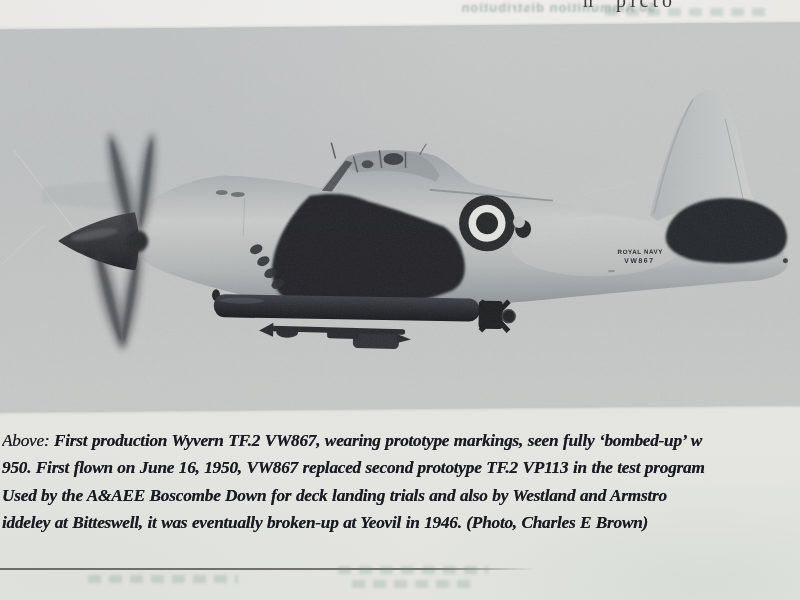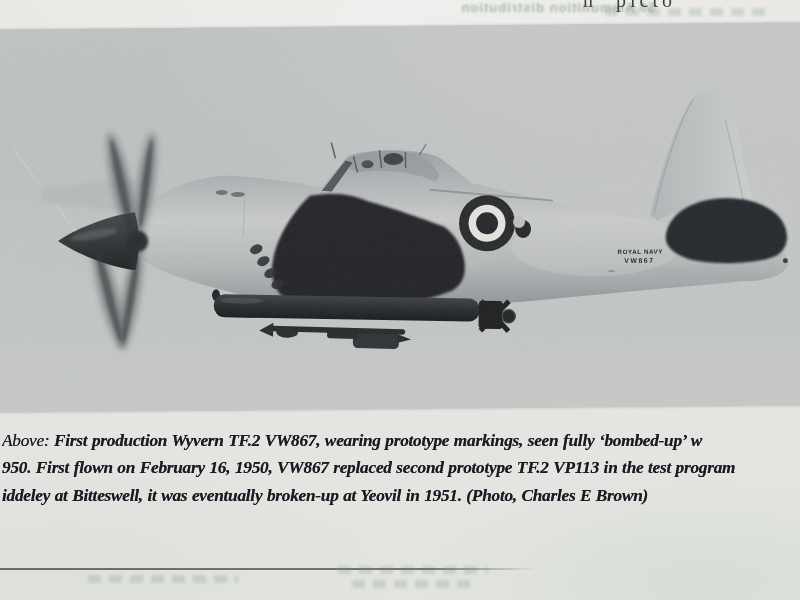--- a/index.html
+++ b/index.html
@@ -255,21 +255,22 @@
     <rect x="356" y="304" width="46" height="17" rx="5" opacity="0.95"></rect>
     <path d="M400,306 L414,311 L400,315 Z"></path>
   </g>
 
   <rect x="0" y="0" width="806" height="383" filter="url(#grain)" opacity="0.22"></rect>
 </svg>
 </div>
 
 <div class="caption">
   <div class="cap-line"><span class="lead">Above:</span><span class="body"> First production Wyvern TF.2 VW867, wearing prototype markings, seen fully ‘bombed-up’ w</span></div>
-  <div class="cap-line"><span class="lead"></span><span class="body">950.  First flown on February 16, 1950, VW867 replaced second prototype TF.2 VP113 in the test program</span></div>
-  <div class="cap-line"><span class="lead"></span><span class="body">iddeley at Bitteswell, it was eventually broken-up at Yeovil in 1951.  (Photo, Charles E Brown)</span></div>
+  <div class="cap-line"><span class="lead"></span><span class="body">950.  First flown on June 16, 1950, VW867 replaced second prototype TF.2 VP113 in the test program</span></div>
+  <div class="cap-line"><span class="lead"></span><span class="body">Used by the A&amp;AEE Boscombe Down for deck landing trials and also by Westland and Armstro</span></div>
+  <div class="cap-line"><span class="lead"></span><span class="body">iddeley at Bitteswell, it was eventually broken-up at Yeovil in 1946.  (Photo, Charles E Brown)</span></div>
 </div>
 
 <div class="rule"></div>
 
 <div class="ghost-dash" style="left:88px;top:575px;width:150px;"></div>
 <div class="ghost-dash" style="left:338px;top:566px;width:150px;"></div>
 <div class="ghost-dash" style="left:352px;top:580px;width:118px;"></div>
 
 </body></html>

